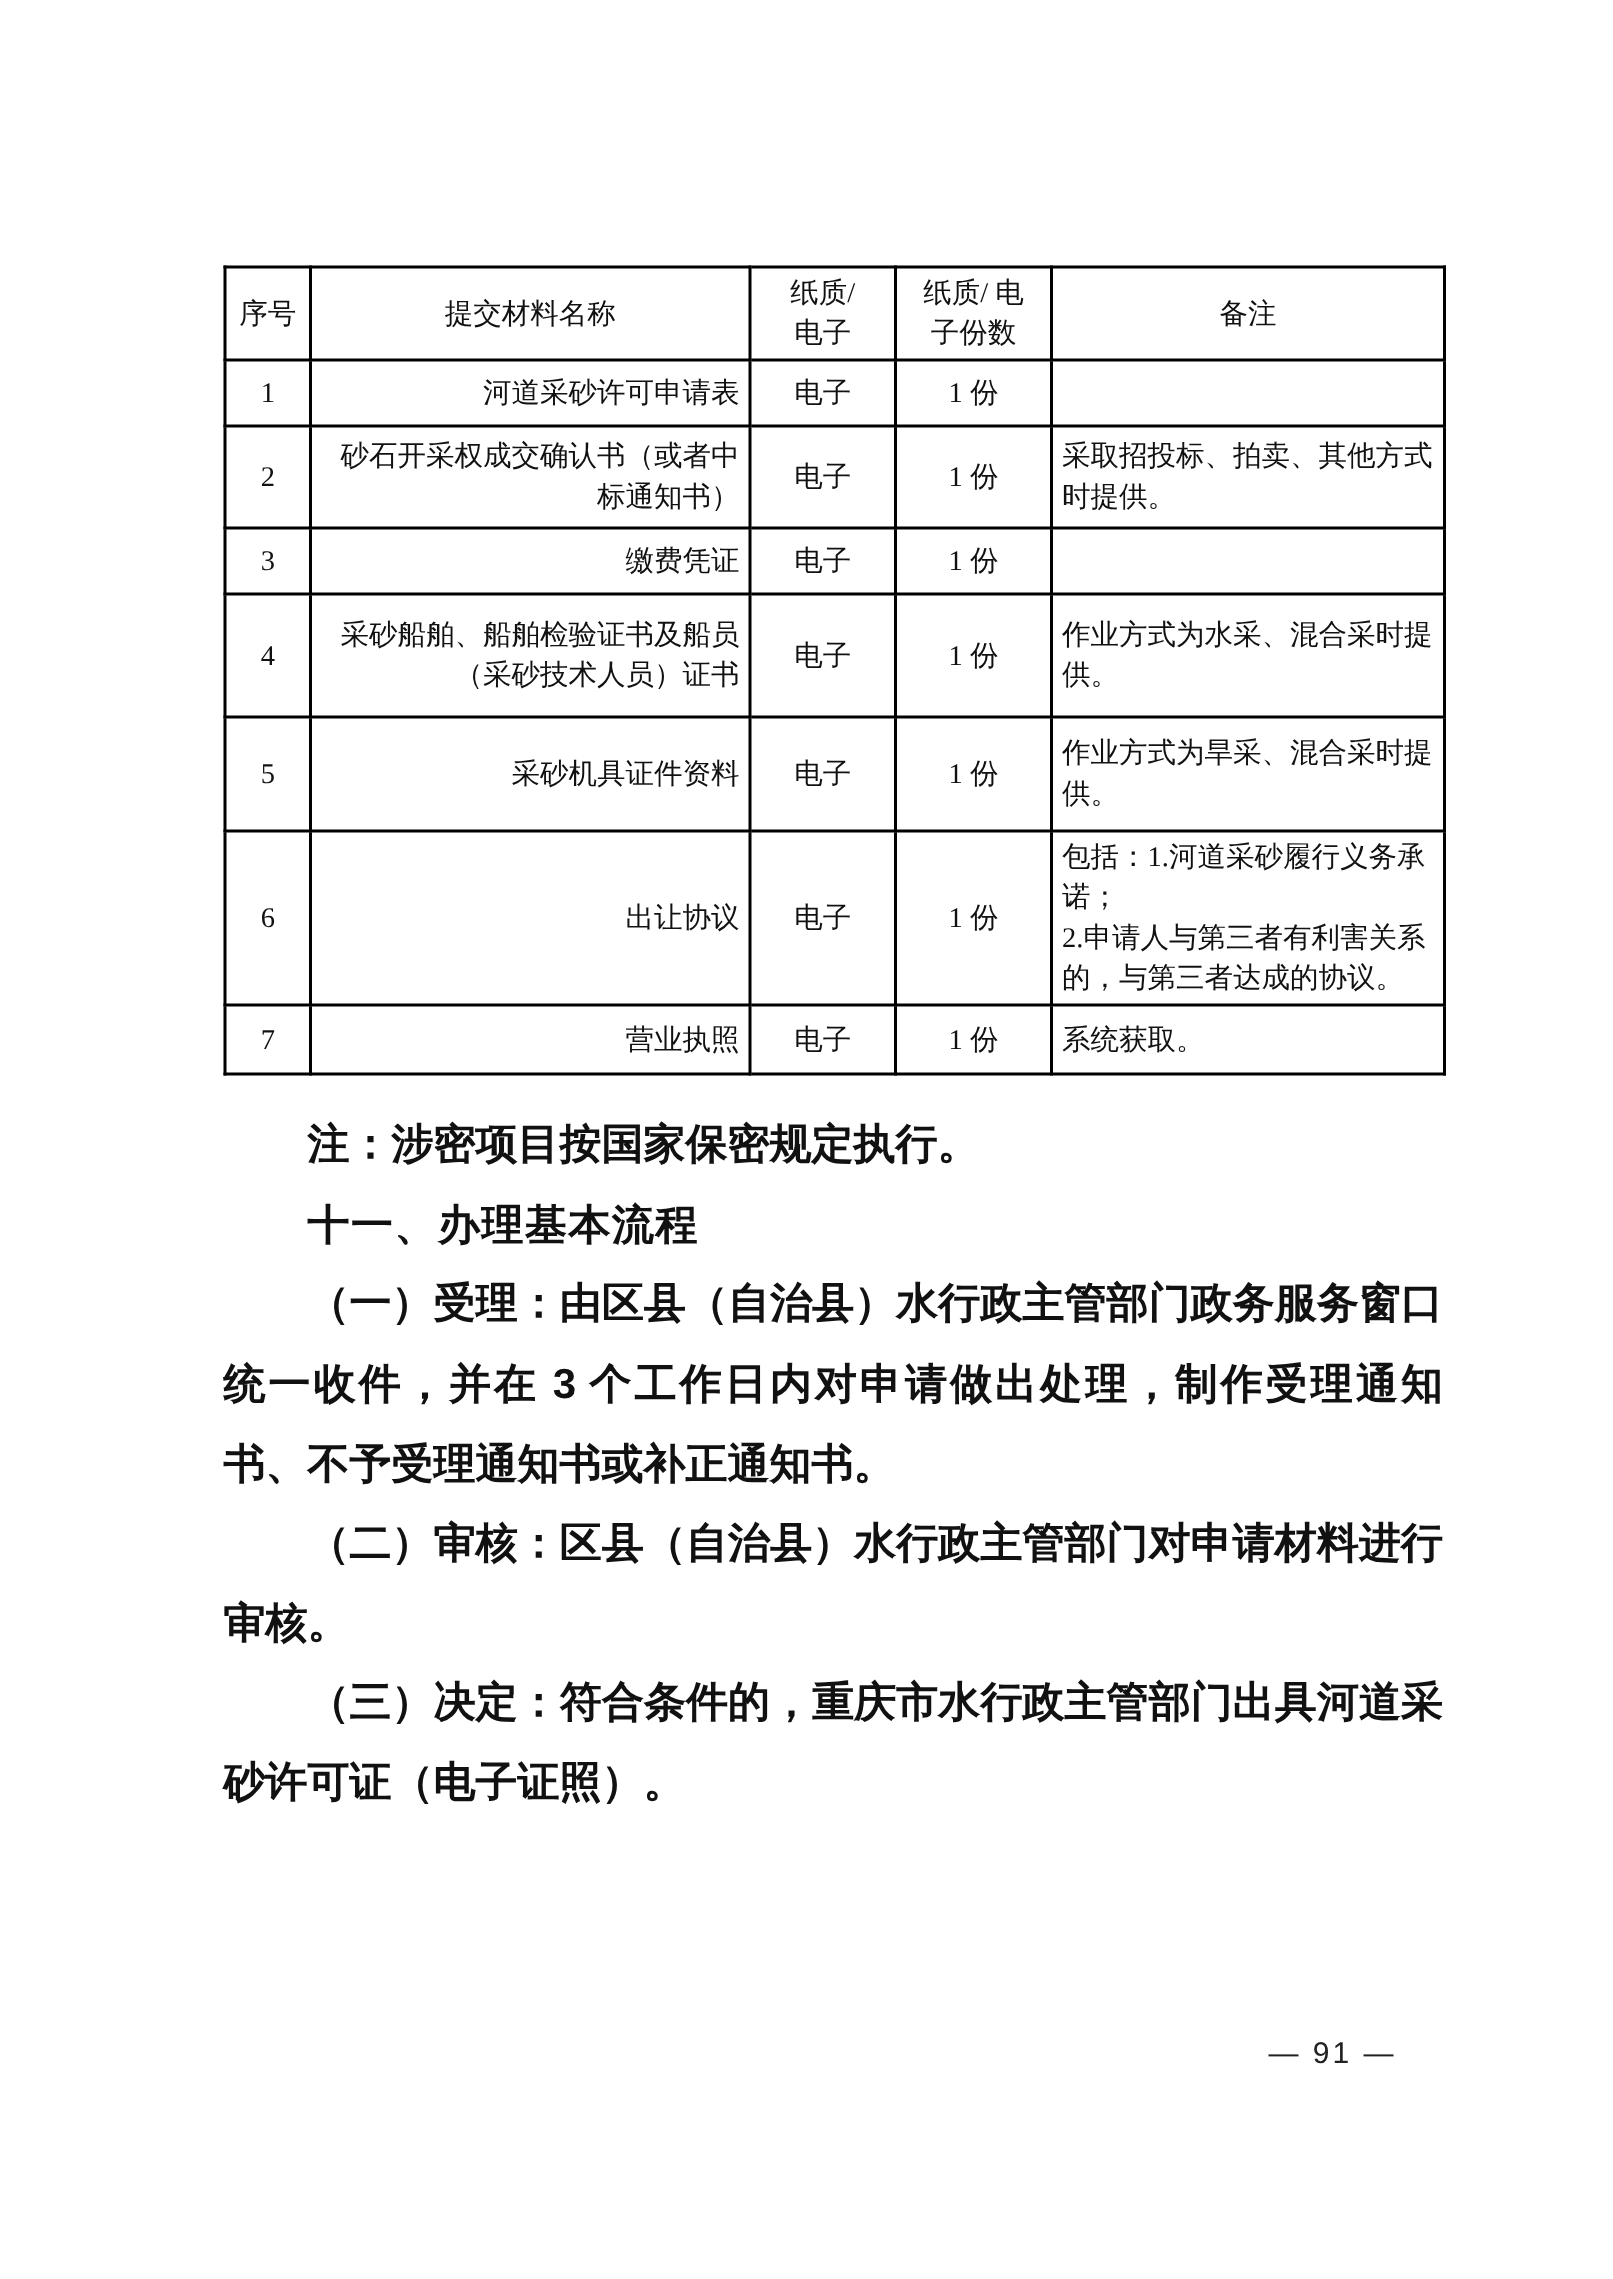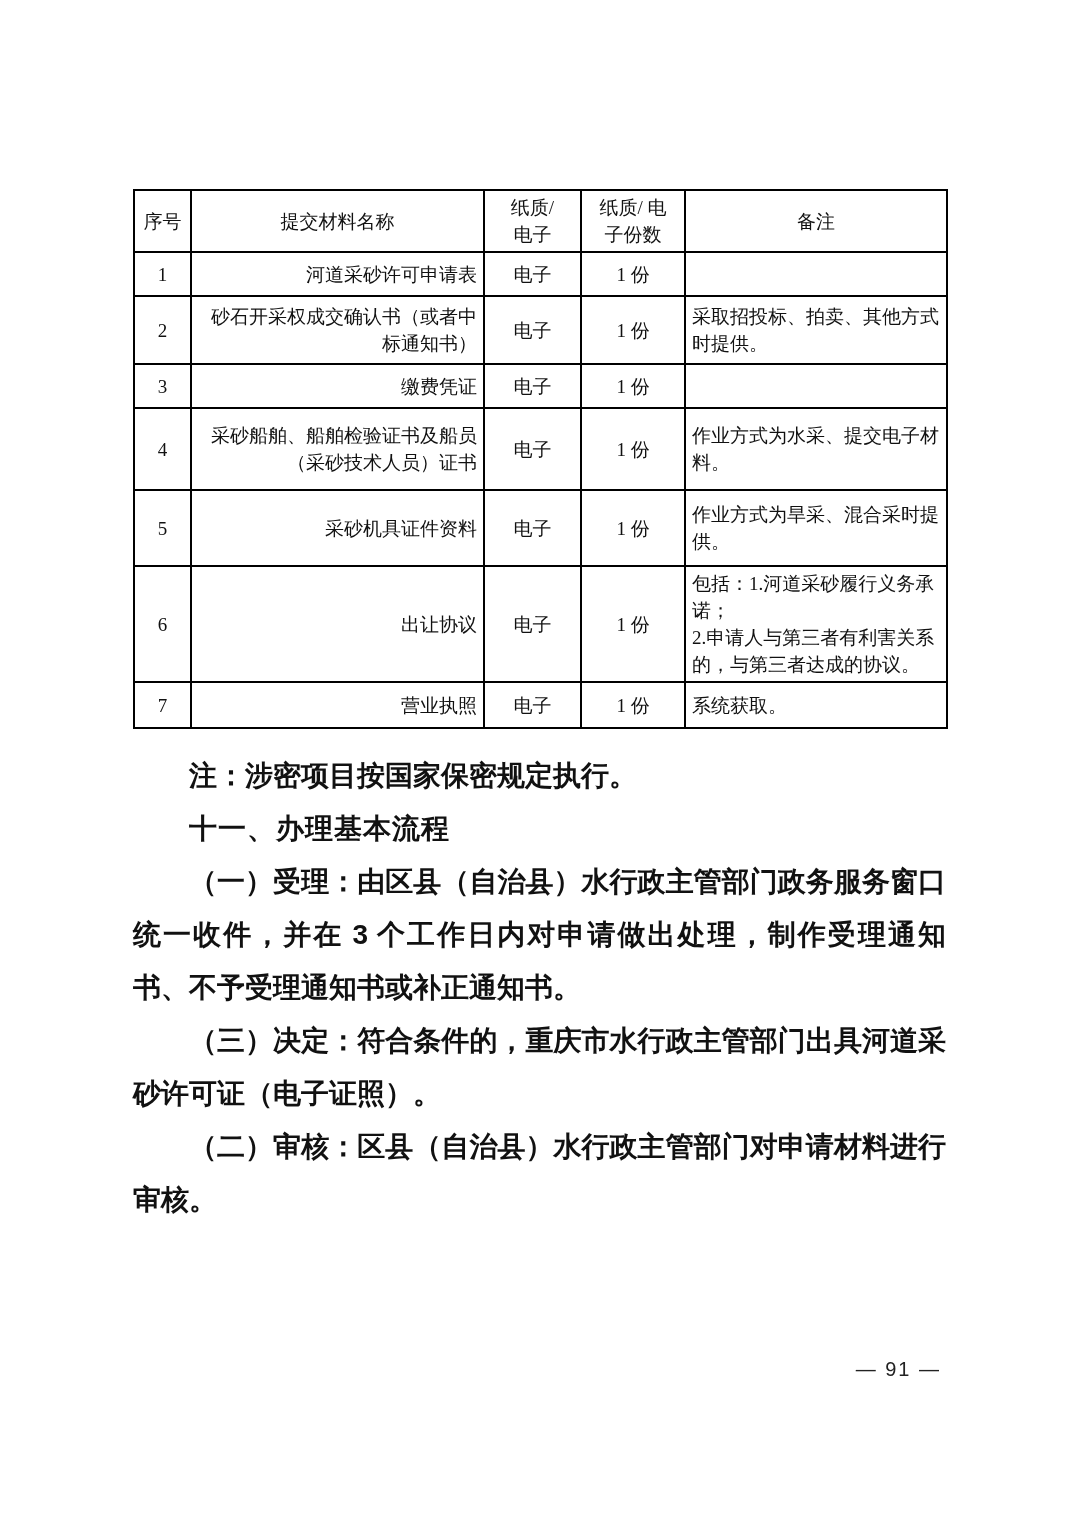--- a/index.html
+++ b/index.html
@@ -8,24 +8,23 @@
     width: 1075px;
     height: 1519px;
     background: #ffffff;
     color: #111111;
     font-family: "Liberation Serif", serif;
     position: relative;
     overflow: hidden;
   }
   .content {
     position: absolute;
-    left: 133px;
+    left: 149px;
     top: 177px;
     width: 813px;
-    margin-top: 12px;
   }
   table.doc-table {
     border-collapse: collapse;
     width: 813px;
     table-layout: fixed;
   }
   .doc-table th, .doc-table td {
     border: 2px solid #000000;
     font-size: 19px;
     line-height: 27px;
@@ -66,21 +65,21 @@
     text-align: left;
     letter-spacing: 1px;
   }
   .latin {
     font-family: "Liberation Sans", sans-serif;
     white-space: nowrap;
   }
   .page-number {
     position: absolute;
     top: 1358px;
-    right: 134px;
+    right: 144px;
     font-size: 20px;
     font-family: "Liberation Sans", sans-serif;
     color: #222222;
     letter-spacing: 2px;
   }
 </style>
 </head>
 <body>
 
 <div class="content">
@@ -122,21 +121,21 @@
       <td class="cell-name">缴费凭证</td>
       <td class="cell-medium">电子</td>
       <td class="cell-copies">1 份</td>
       <td class="cell-remark"></td>
     </tr>
     <tr class="r4">
       <td class="cell-no">4</td>
       <td class="cell-name">采砂船舶、船舶检验证书及船员（采砂技术人员）证书</td>
       <td class="cell-medium">电子</td>
       <td class="cell-copies">1 份</td>
-      <td class="cell-remark">作业方式为水采、提交电子材料。</td>
+      <td class="cell-remark">作业方式为水采、混合采时提供。</td>
     </tr>
     <tr class="r5">
       <td class="cell-no">5</td>
       <td class="cell-name">采砂机具证件资料</td>
       <td class="cell-medium">电子</td>
       <td class="cell-copies">1 份</td>
       <td class="cell-remark">作业方式为旱采、混合采时提供。</td>
     </tr>
     <tr class="r6">
       <td class="cell-no">6</td>
@@ -153,19 +152,19 @@
       <td class="cell-copies">1 份</td>
       <td class="cell-remark">系统获取。</td>
     </tr>
   </tbody>
     </table>
 
   <div class="bodytext">
     <p>注：涉密项目按国家保密规定执行。</p>
     <p class="heading">十一、办理基本流程</p>
     <p><span>（一）受理：由区县（自治县）水行政主管部门政务服务窗口统一收件，并在 </span><span class="latin">3</span><span> 个工作日内对申请做出处理，制作受理通知书、不予受理通知书或补正通知书。</span></p>
+    <p>（二）审核：区县（自治县）水行政主管部门对申请材料进行审核。</p>
     <p>（三）决定：符合条件的，重庆市水行政主管部门出具河道采砂许可证（电子证照）。</p>
-    <p>（二）审核：区县（自治县）水行政主管部门对申请材料进行审核。</p>
   </div>
 
 </div>
 
 <div class="page-number">— 91 —</div>
 
 </body></html>

